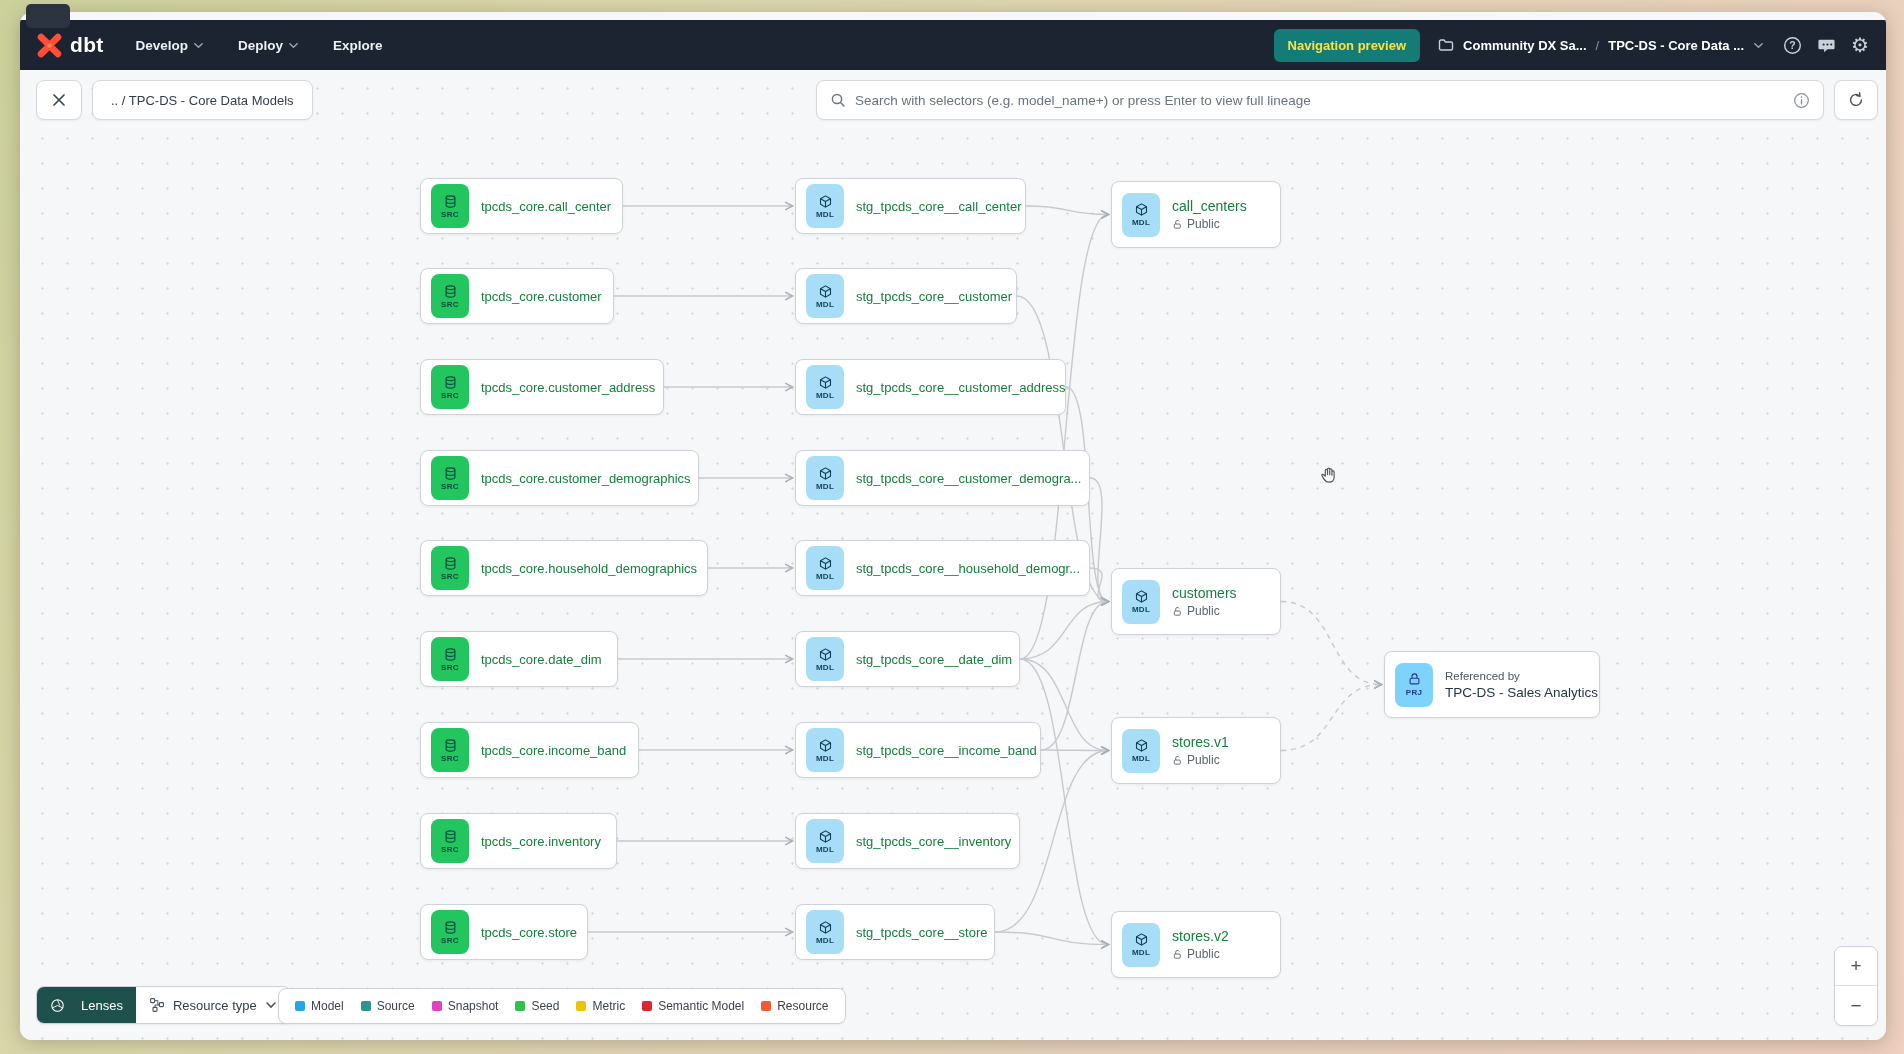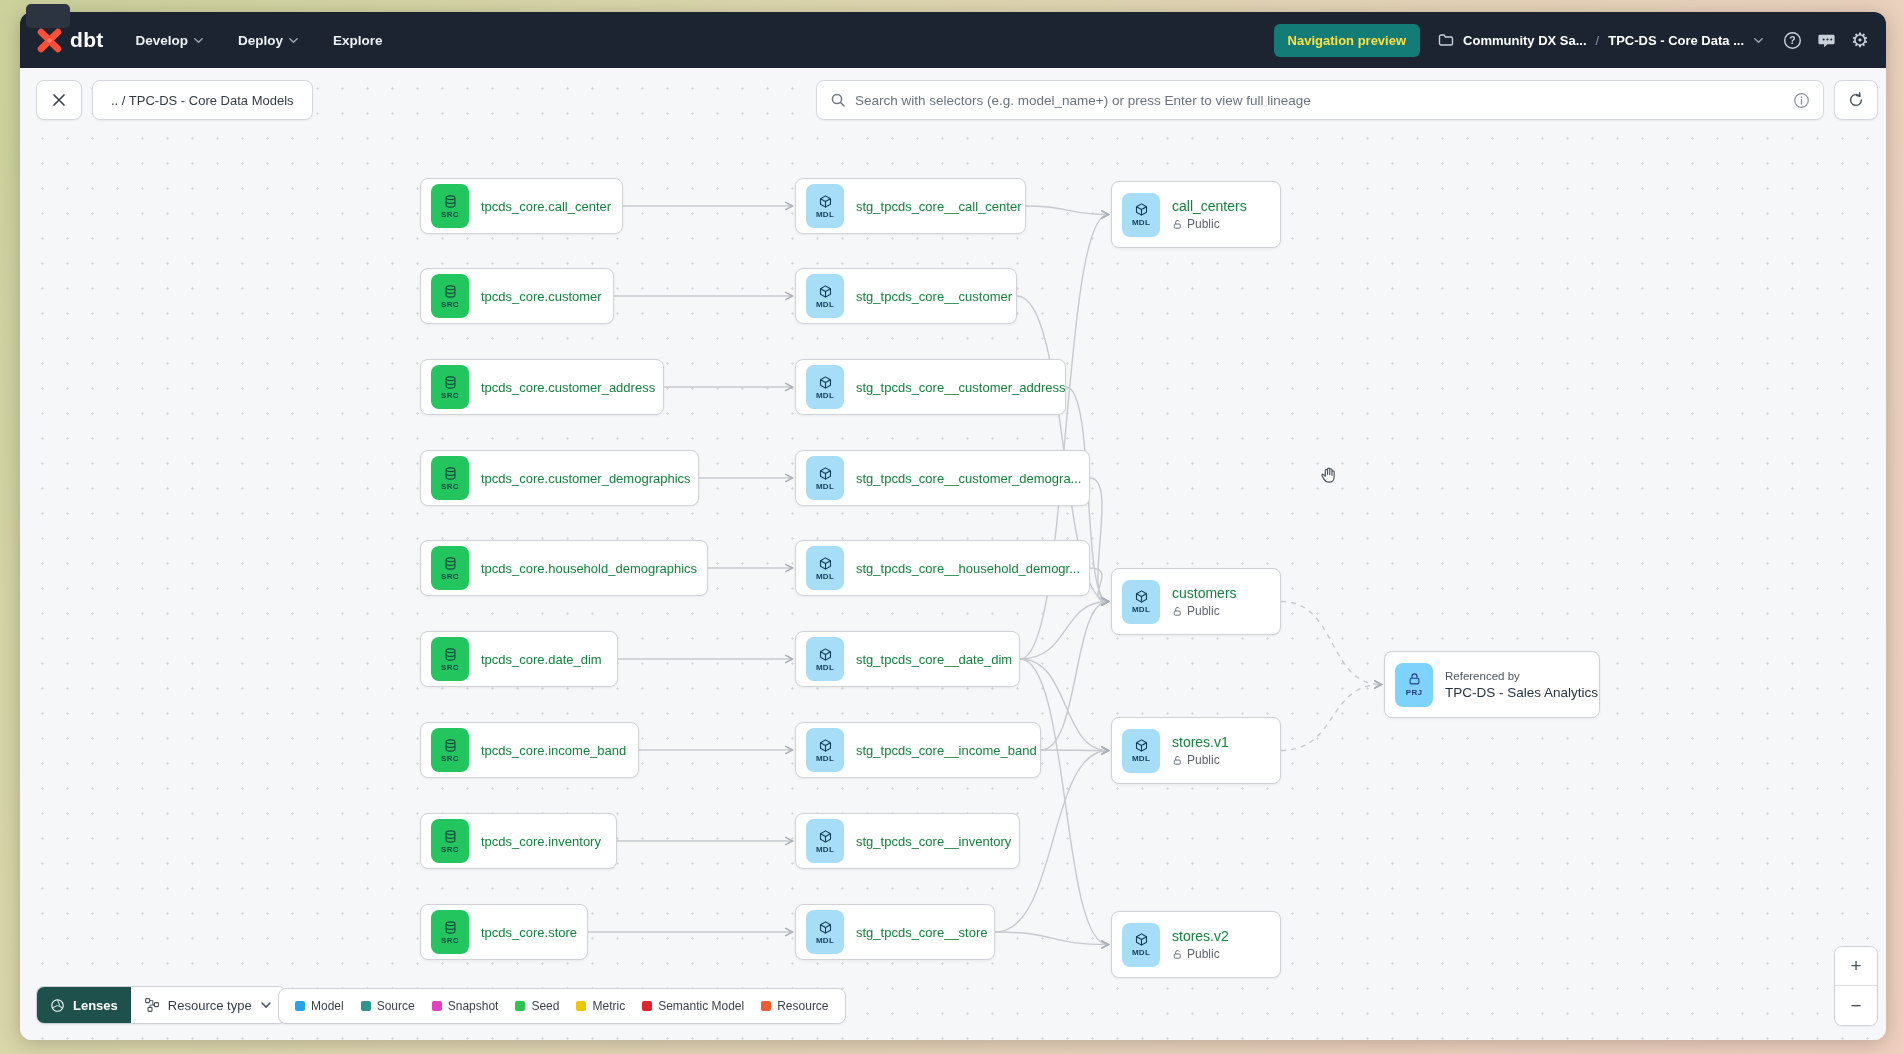--- a/index.html
+++ b/index.html
@@ -1,21 +1,21 @@
 <!DOCTYPE html>
 <html><head>
 <meta charset="utf-8">
 <style>
 *{margin:0;padding:0;box-sizing:border-box}
 html,body{width:1904px;height:1054px;overflow:hidden;font-family:"Liberation Sans",sans-serif}
 body{position:relative;background:linear-gradient(120deg,#ccd19c 0%,#dcd7ad 30%,#e9d2bd 70%,#f0cfc0 100%)}
 .artifact{position:absolute;left:26px;top:4px;width:44px;height:24px;background:#2b3440;border-radius:5px;z-index:50}
 .app{position:absolute;left:20px;top:12px;right:18px;bottom:14px;background:#f6f7f8;border-radius:12px;overflow:hidden;box-shadow:0 3px 20px rgba(50,50,35,.28)}
 
-.navbar{position:absolute;top:0;left:0;right:0;height:56px;background:#1b2430;display:flex;align-items:center;padding:12px 16px;z-index:40}
+.navbar{position:absolute;top:8px;left:0;right:0;height:50px;background:#1b2430;display:flex;align-items:center;padding:12px 16px;z-index:40}
 .logo{display:flex;align-items:center;gap:7px;margin-right:20px}
 .logo-text{color:#fff;font-weight:bold;font-size:21px;letter-spacing:.3px}
 .menus{display:flex;align-items:center;gap:10px}
 .menu-item{display:flex;align-items:center;gap:5px;color:#edf0f4;font-size:13.5px;font-weight:bold;padding:8px 12px;cursor:pointer;border-radius:6px}
 .nav-right{margin-left:auto;display:flex;align-items:center;gap:18px}
 .nav-preview{background:#137c77;color:#fde047;font-weight:bold;font-size:13px;padding:9px 14px;border-radius:6px;border:none;cursor:pointer}
 .crumb{display:flex;align-items:center;gap:9px;color:#fff;font-size:13px;font-weight:bold}
 .crumb .sep{color:#8b95a3;font-weight:normal}
 .nav-icons{display:flex;align-items:center;gap:14px;color:#c9d0d8}
 .nav-icons .ni{width:20px;height:20px;display:flex;align-items:center;justify-content:center;cursor:pointer}
@@ -39,21 +39,21 @@
 .badge-MDL{background:#A8DDF8;color:#123e56}
 .badge-PRJ{background:#7dd3fc;color:#283a8a}
 .nlabel{font-size:13px;color:#15803d;white-space:nowrap}
 .nlabel.big{font-size:14px}
 .ncol{display:flex;flex-direction:column;gap:3px;min-width:0}
 .nsub{display:flex;align-items:center;gap:4px;font-size:12px;color:#5c6570;white-space:nowrap}
 .ntop{font-size:11.5px;color:#4a5563;white-space:nowrap}
 .prj-main{font-size:13.5px;color:#273443;white-space:nowrap}
 
 .lens-group{position:absolute;left:16px;bottom:16px;z-index:20;display:flex;align-items:stretch;background:#fff;border:1px solid #cdd1d7;border-radius:8px;overflow:hidden;box-shadow:0 1px 2px rgba(16,24,40,.05)}
-.lenses-btn{display:flex;align-items:center;gap:8px;background:#1e514c;color:#fff;font-size:13px;font-weight:bold;padding:0 13px;height:36px;cursor:pointer}
+.lenses-btn{display:flex;align-items:center;gap:16px;background:#1e514c;color:#fff;font-size:13px;font-weight:normal;padding:0 13px;height:36px;cursor:pointer}
 .restype-btn{display:flex;align-items:center;gap:8px;color:#333d47;font-size:13px;padding:0 13px;cursor:pointer;background:#fff}
 .legend{position:absolute;left:258px;bottom:16px;z-index:20;height:36px;display:flex;align-items:center;gap:17px;background:#fff;border:1px solid #cdd1d7;border-radius:8px;padding:0 16px;box-shadow:0 1px 2px rgba(16,24,40,.05)}
 .lg-item{display:flex;align-items:center;gap:6px;font-size:12px;color:#3c434c;white-space:nowrap}
 .lg-sq{width:10px;height:10px;border-radius:2px;display:inline-block}
 .zoomctl{position:absolute;right:8px;bottom:14px;z-index:20;width:44px;background:#fff;border:1px solid #cdd1d7;border-radius:8px;overflow:hidden;box-shadow:0 1px 2px rgba(16,24,40,.05);display:flex;flex-direction:column}
 .zbtn{height:39px;display:flex;align-items:center;justify-content:center;font-size:19px;color:#4a545f;cursor:pointer;background:#fff;border:none}
 .zbtn:first-child{border-bottom:1px solid #d9dce0}
 .cursor-hand{position:absolute;left:1298px;top:452px;z-index:25;pointer-events:none}
 svg{display:block}
 </style>

